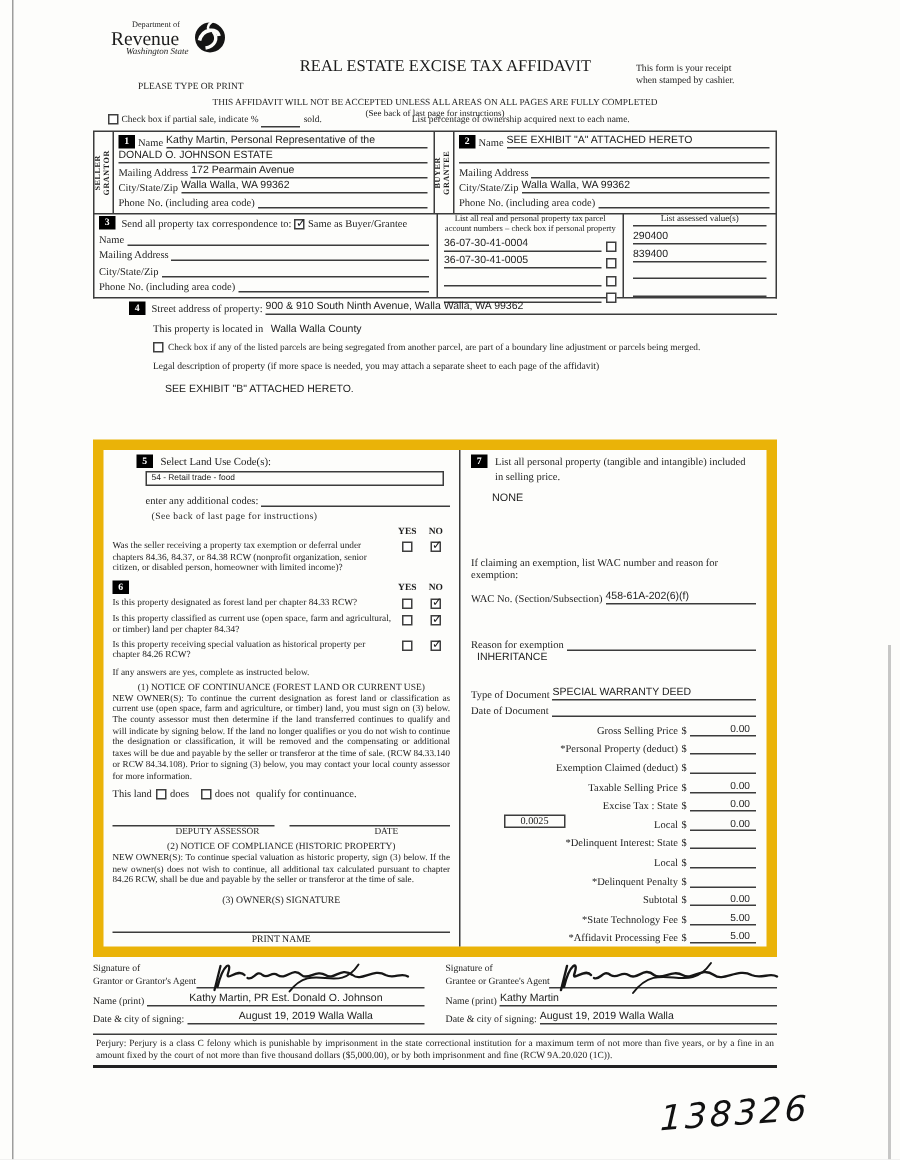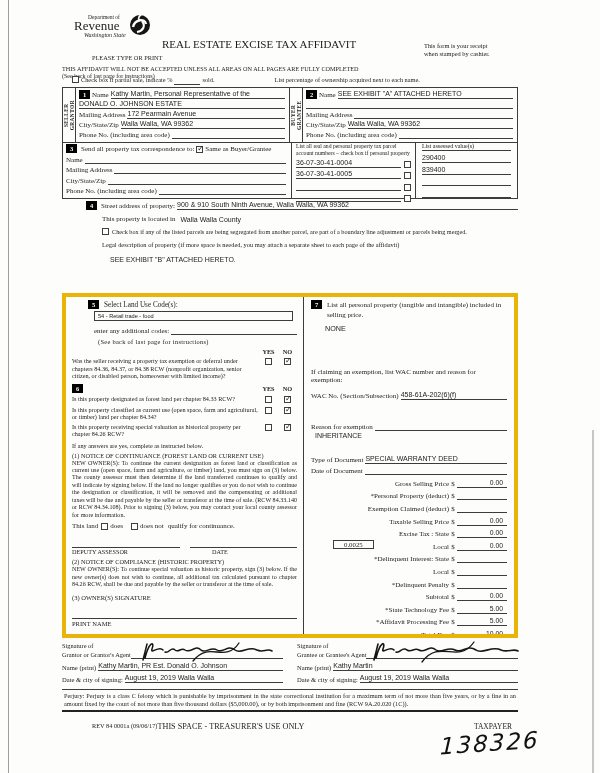--- a/index.html
+++ b/index.html
@@ -2,21 +2,21 @@
 <html><head>
 <meta charset="utf-8">
 <style>
   *{margin:0;padding:0;box-sizing:border-box}
   html,body{background:#e8e8e8}
   .page{position:relative;width:600px;height:773px;background:#fdfdfb;color:#1c1c1c;
         font-family:"Liberation Serif",serif;font-size:7px;overflow:hidden}
   .abs{position:absolute}
   .sans,.val{font-family:"Liberation Sans",sans-serif}
   .b{font-weight:normal}
-  .c{text-align:left}
+  .c{text-align:center}
   .tiny{font-size:6.2px;line-height:1.22}
   .sq{display:inline-flex;align-items:center;justify-content:center;width:11px;height:9px;
       background:#000;color:#fff;font:bold 6.5px "Liberation Serif",serif;flex:none}
   .cb{display:inline-block;width:7px;height:7px;border:1px solid #3f3f3f;background:#fff;
       position:relative;flex:none;vertical-align:-1px}
   .cb .ck{position:absolute;left:0;top:-3px;font:8px "Liberation Sans",sans-serif;color:#1a1a1a}
   .fl{display:flex;align-items:flex-end}
   .ln{border-bottom:1px solid #3c3c3c;flex:1;min-height:9px;white-space:nowrap}
   .flabel{white-space:nowrap;margin-right:2px}
   .vlabel{width:13px;border-right:1px solid #3c3c3c;display:flex;align-items:center;justify-content:center;overflow:hidden}
@@ -222,21 +222,21 @@
       <span class="val b" style="margin-left:3px">Walla Walla County</span>
     </div>
     <div class="frow" style="margin-top:5px;margin-left:40px;align-items:flex-start">
       <span class="cb"></span>
       <span class="tiny" style="margin-left:3px">Check box if any of the listed parcels are being segregated from another parcel, are part of a boundary line adjustment or parcels being merged.</span>
     </div>
     <div class="tiny" style="margin-top:5px;margin-left:40px;font-size:6.4px">Legal description of property (if more space is needed, you may attach a separate sheet to each page of the affidavit)</div>
     <div class="val b" style="margin-top:8px;margin-left:48px;font-size:7px">SEE EXHIBIT "B" ATTACHED HERETO.</div>
   </div>
 
-  <div class="abs fl" style="left:62px;top:293px;width:456px;height:345px;border:4px solid #eab308;align-items:stretch">
+  <div class="abs fl" style="left:62px;top:293px;width:456px;height:345px;border:7px solid #eab308;align-items:stretch">
 
     <div style="width:238px;border-right:1px solid #3c3c3c;padding:3px 6px 0 6px;overflow:hidden">
       <div class="frow" style="align-items:center">
         <span class="sq" style="margin-left:16px">5</span>
         <span style="margin-left:5px;font-size:7.2px">Select Land Use Code(s):</span>
       </div>
       <div style="border:1px solid #3c3c3c;margin:2px 4px 0 22px;padding:1px 3px;font-size:5.6px" class="val">54 - Retail trade - food</div>
       <div class="frow" style="margin:5px 0 0 22px">
           <span class="flabel">enter any additional codes:</span>
           <span class="ln"></span>
@@ -445,19 +445,14 @@
           <span class="ln val">August 19, 2019  Walla Walla</span>
         </div>
       </div>
     </div>
     <div class="para" style="margin-top:6px;border-top:1px solid #3c3c3c;border-bottom:2px solid #222;padding:2px 2px 3px 2px;font-size:6.3px">
       <span class="b">Perjury:</span>
       <span>Perjury is a class C felony which is punishable by imprisonment in the state correctional institution for a maximum term of not more than five years, or by a fine in an amount fixed by the court of not more than five thousand dollars ($5,000.00), or by both imprisonment and fine (RCW 9A.20.020 (1C)).</span>
     </div>
   </div>
 
-  <div class="abs fl" style="left:62px;top:722px;width:456px;align-items:flex-start">
-    <span style="font-size:6.3px;margin-left:30px">REV 84 0001a (09/06/17)</span>
-    <span class="c" style="flex:1;font-size:8.2px">THIS SPACE - TREASURER'S USE ONLY</span>
-    <span style="font-size:7.5px;margin-right:6px">TAXPAYER</span>
-  </div>
   <div class="abs handnum" style="left:440px;top:730px">138326</div>
 </div>
 
 </body></html>

